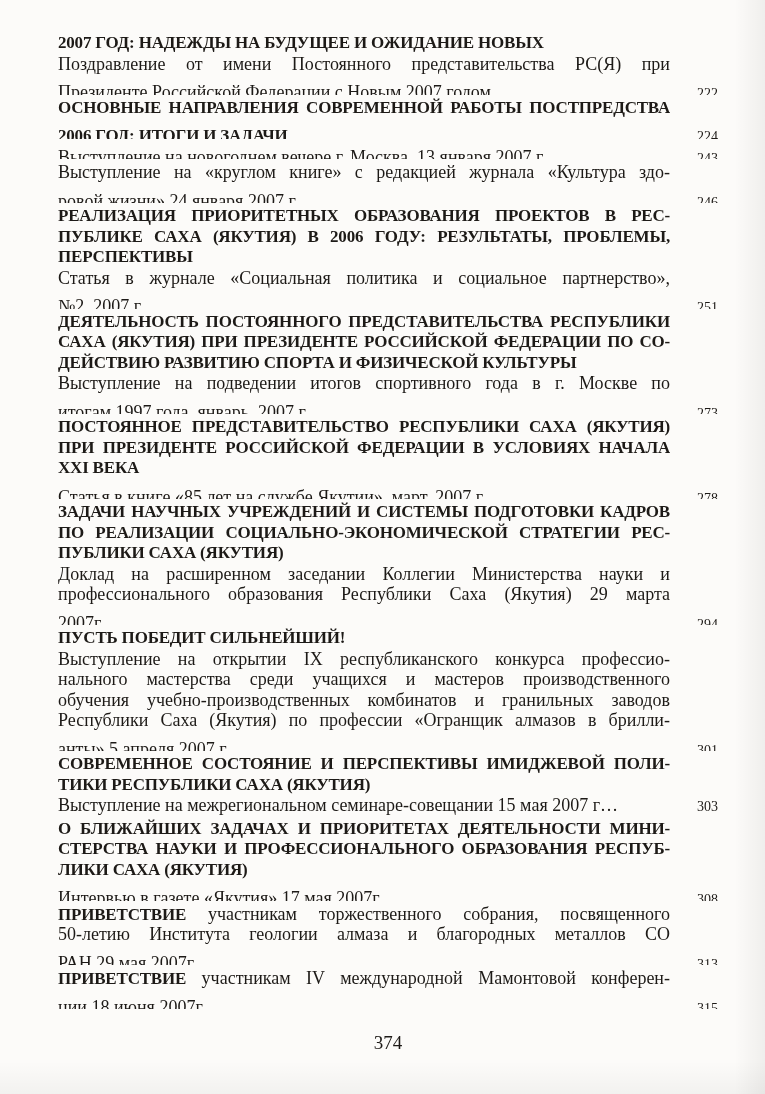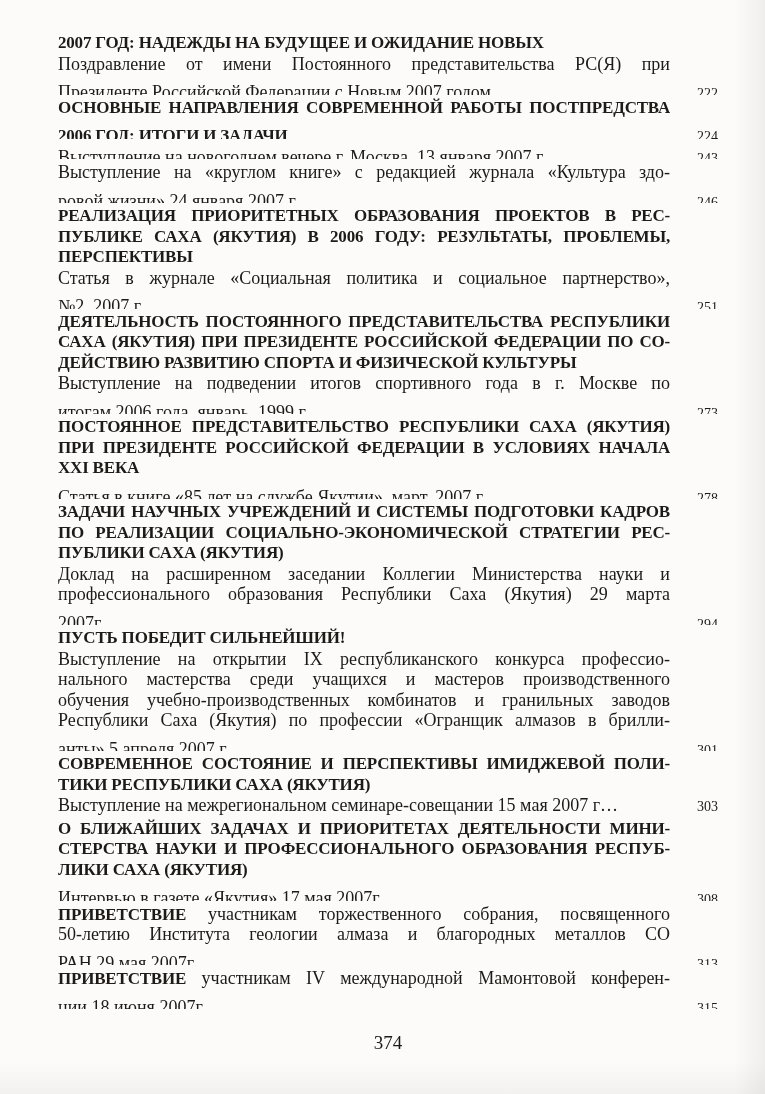--- a/index.html
+++ b/index.html
@@ -159,21 +159,21 @@
         <div class="line">
           <div class="content"><span class="seg-b">ДЕЙСТВИЮ РАЗВИТИЮ СПОРТА И ФИЗИЧЕСКОЙ КУЛЬТУРЫ</span></div>
           <span class="pg"></span>
         </div>
         <div class="line">
           <div class="content j"><span class="seg-i">Выступление на подведении итогов спортивного года в г. Москве по</span></div>
           <span class="pg"></span>
         </div>
         <div class="line">
           <div class="content lf">
-            <span class="seg-i">итогам 2006 года, январь, 1999 г</span>
+            <span class="seg-i">итогам 1997 года, январь, 2007 г</span>
             <span class="lead">................................................................................................................................................................</span>
           </div>
           <span class="pg">273</span>
         </div>
       </div>
       <div class="entry">
         <div class="line">
           <div class="content j"><span class="seg-b">ПОСТОЯННОЕ ПРЕДСТАВИТЕЛЬСТВО РЕСПУБЛИКИ САХА (ЯКУТИЯ)</span></div>
           <span class="pg"></span>
         </div>

